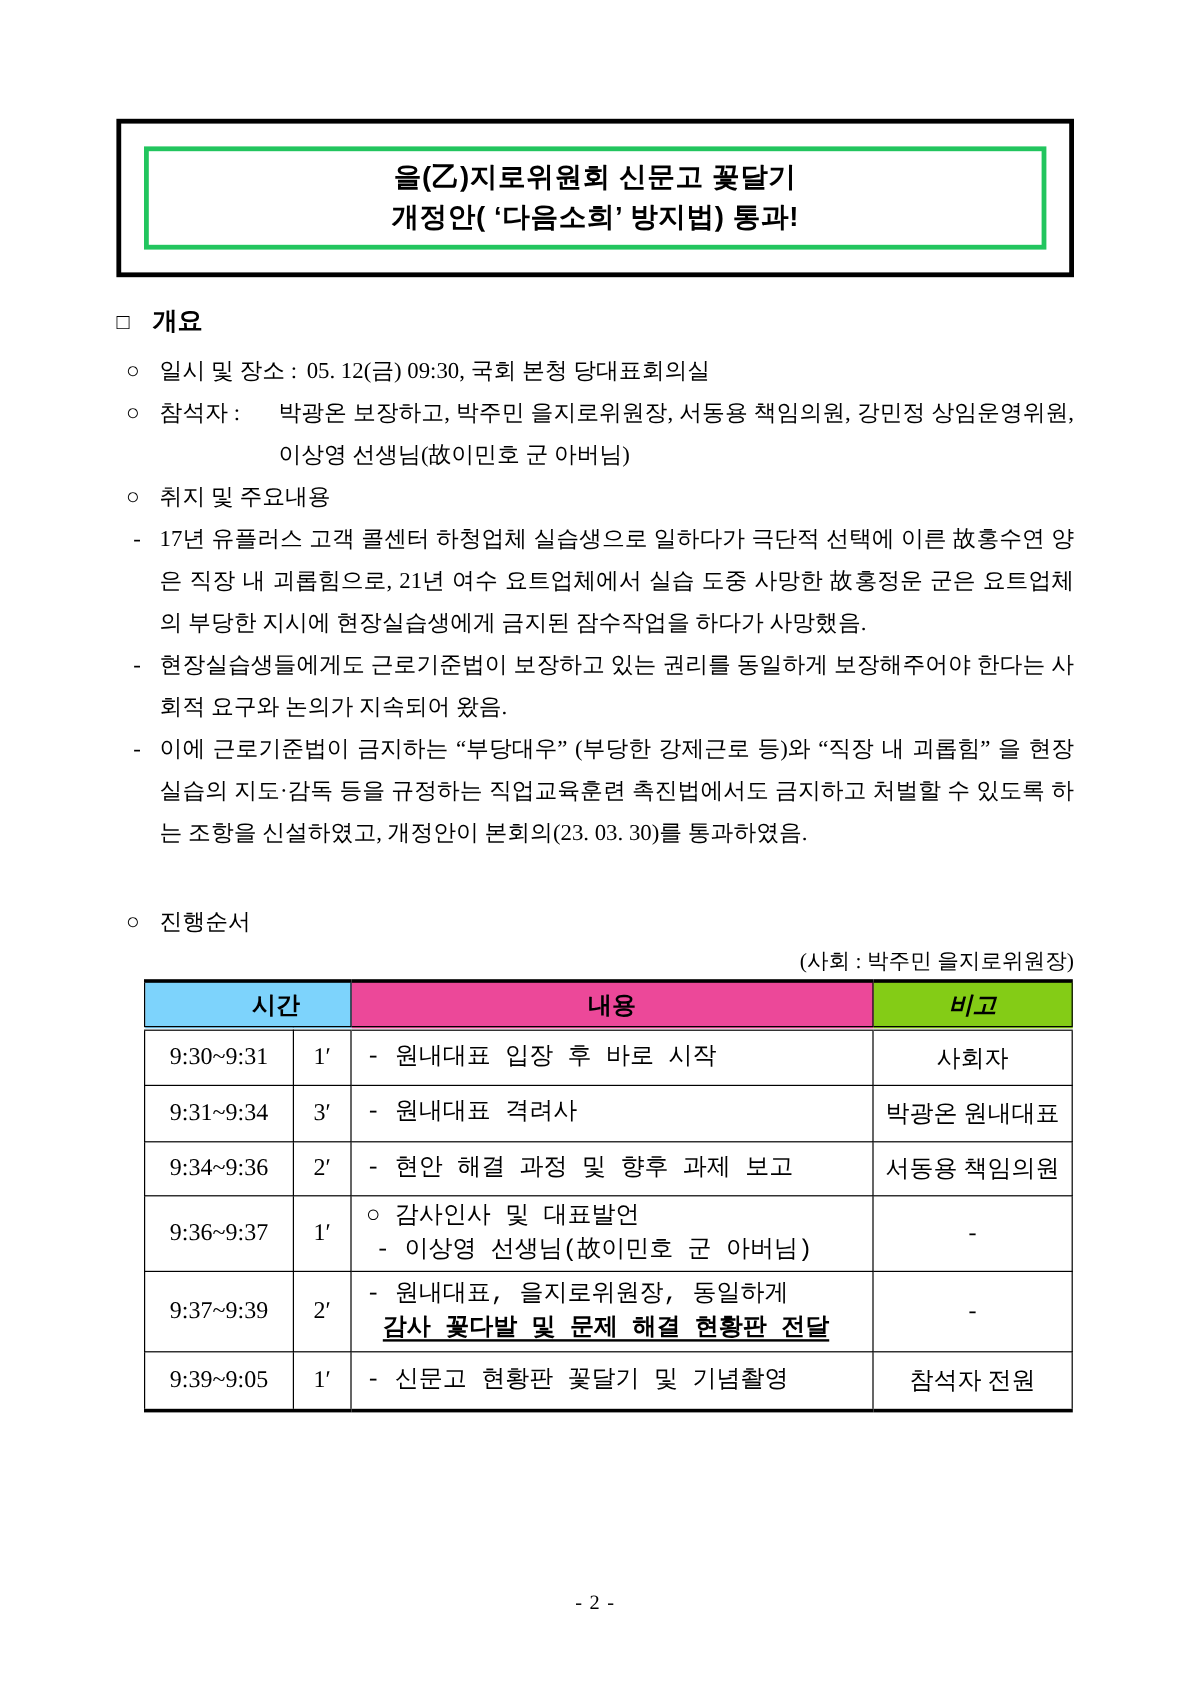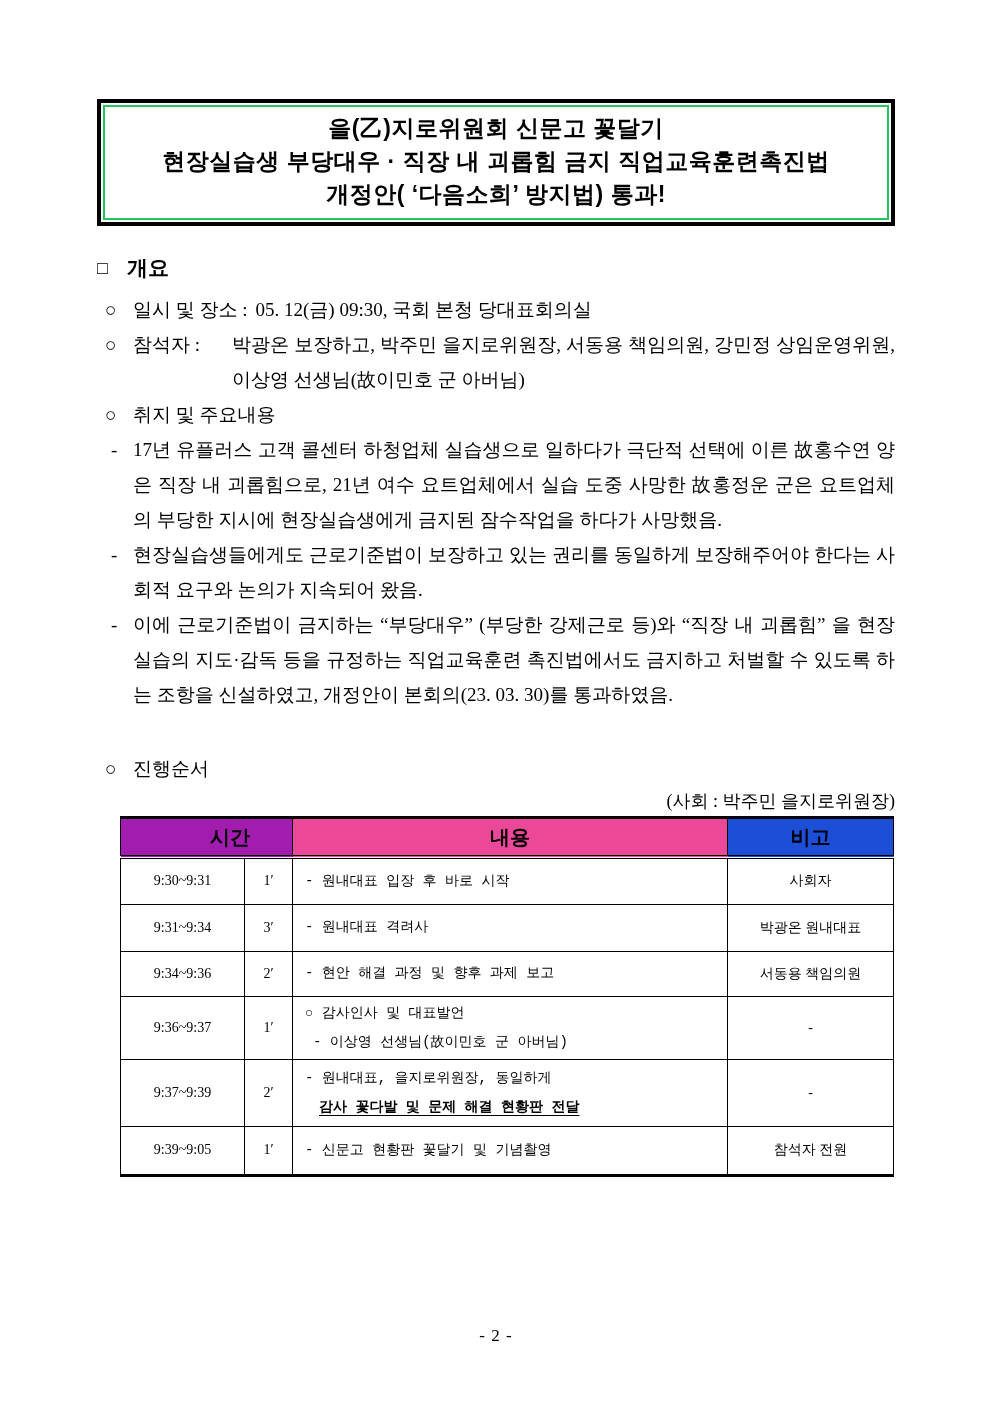--- a/index.html
+++ b/index.html
@@ -6,21 +6,21 @@
   body {
     width: 992px; height: 1403px; position: relative; overflow: hidden;
     color: #000; font-family: "Liberation Serif", serif;
   }
 
   
   .title-box {
     position: absolute; left: 97px; top: 99px; width: 798px;
     border: 4px solid #000; box-sizing: border-box;
   }
-  .title-inner { border: 2px solid #22c55e; margin: 2px; padding: 5px 4px 7px; }
+  .title-inner { border: 4px solid #22c55e; margin: 19px; padding: 5px 4px 7px; }
   .title-line {
     text-align: center; font-weight: bold; font-size: 23px; line-height: 33px;
     font-family: "Liberation Sans", sans-serif;
     letter-spacing: 0.5px; white-space: nowrap;
   }
 
   
   .content { position: absolute; left: 97px; top: 250px; width: 798px; }
   .section-heading {
     display: flex; align-items: center; font-size: 21px; font-weight: bold;
@@ -45,21 +45,21 @@
   table.agenda-table {
     margin-left: 23px; margin-top: 0px; width: 773px;
     border-collapse: collapse; table-layout: fixed;
   }
   .agenda-table th {
     border: 1px solid #000; border-top: 3px solid #000; border-bottom: 4px double #000;
     font-size: 20px; font-weight: bold; height: 34px; text-align: center;
     vertical-align: middle; font-family: "Liberation Serif", serif;
   }
   .agenda-table td {
-    border: 1px solid #000; font-size: 14px; vertical-align: middle; padding: 2px 4px;
+    border: 1px solid #000; font-size: 20px; vertical-align: middle; padding: 2px 4px;
   }
   .agenda-table tr.last td { border-bottom: 3px solid #000; }
   .c-time, .c-dur, .c-remark { text-align: center; }
   .c-content { text-align: left; padding-left: 12px !important; font-family: Liberation Mono, monospace; }
   .c-content .line { line-height: 29px; }
   .c-content .line-indent { margin-left: 8px; }
   .c-content .line-strong {
     margin-left: 14px; font-weight: bold; text-decoration: underline;
     text-underline-offset: 4px;
   }
@@ -69,21 +69,20 @@
     position: absolute; left: 0; top: 1326px; width: 100%;
     text-align: center; font-size: 17px; letter-spacing: 1px;
   }
 </style>
 </head>
 <body>
 
 <div class="title-box">
   <div class="title-inner">
     <div class="title-line">을(乙)지로위원회 신문고 꽃달기</div>
-    <div class="title-line">현장실습생 부당대우 · 직장 내 괴롭힘 금지 직업교육훈련촉진법</div>
     <div class="title-line">개정안( ‘다음소희’ 방지법) 통과!</div>
   </div>
 </div>
 
 <div class="content">
   <div class="section-heading">
     <span class="sq-marker">□</span>
     <span>개요</span>
   </div>
 
@@ -128,23 +127,23 @@
 
   <table class="agenda-table">
     <colgroup>
       <col style="width:124px">
         <col style="width:48px">
         <col style="width:435px">
         <col style="width:166px">
     </colgroup>
     <thead>
       <tr>
-        <th colspan="2" class="hdr" style="background: #a21caf; padding-left: 48px;">시간</th>
+        <th colspan="2" class="hdr" style="background: #7dd3fc; padding-left: 48px;">시간</th>
         <th class="hdr" style="background: #ec4899;">내용</th>
-        <th class="hdr" style="background: #1d4ed8;">비고</th>
+        <th class="hdr" style="background: #84cc16; font-style: italic;">비고</th>
       </tr>
     </thead>
     <tbody>
       <tr style="height:47px;">
         <td class="c-time">9:30~9:31</td>
         <td class="c-dur">1′</td>
         <td class="c-content">
           <div class="line">- 원내대표 입장 후 바로 시작</div>
         </td>
         <td class="c-remark">사회자</td>

